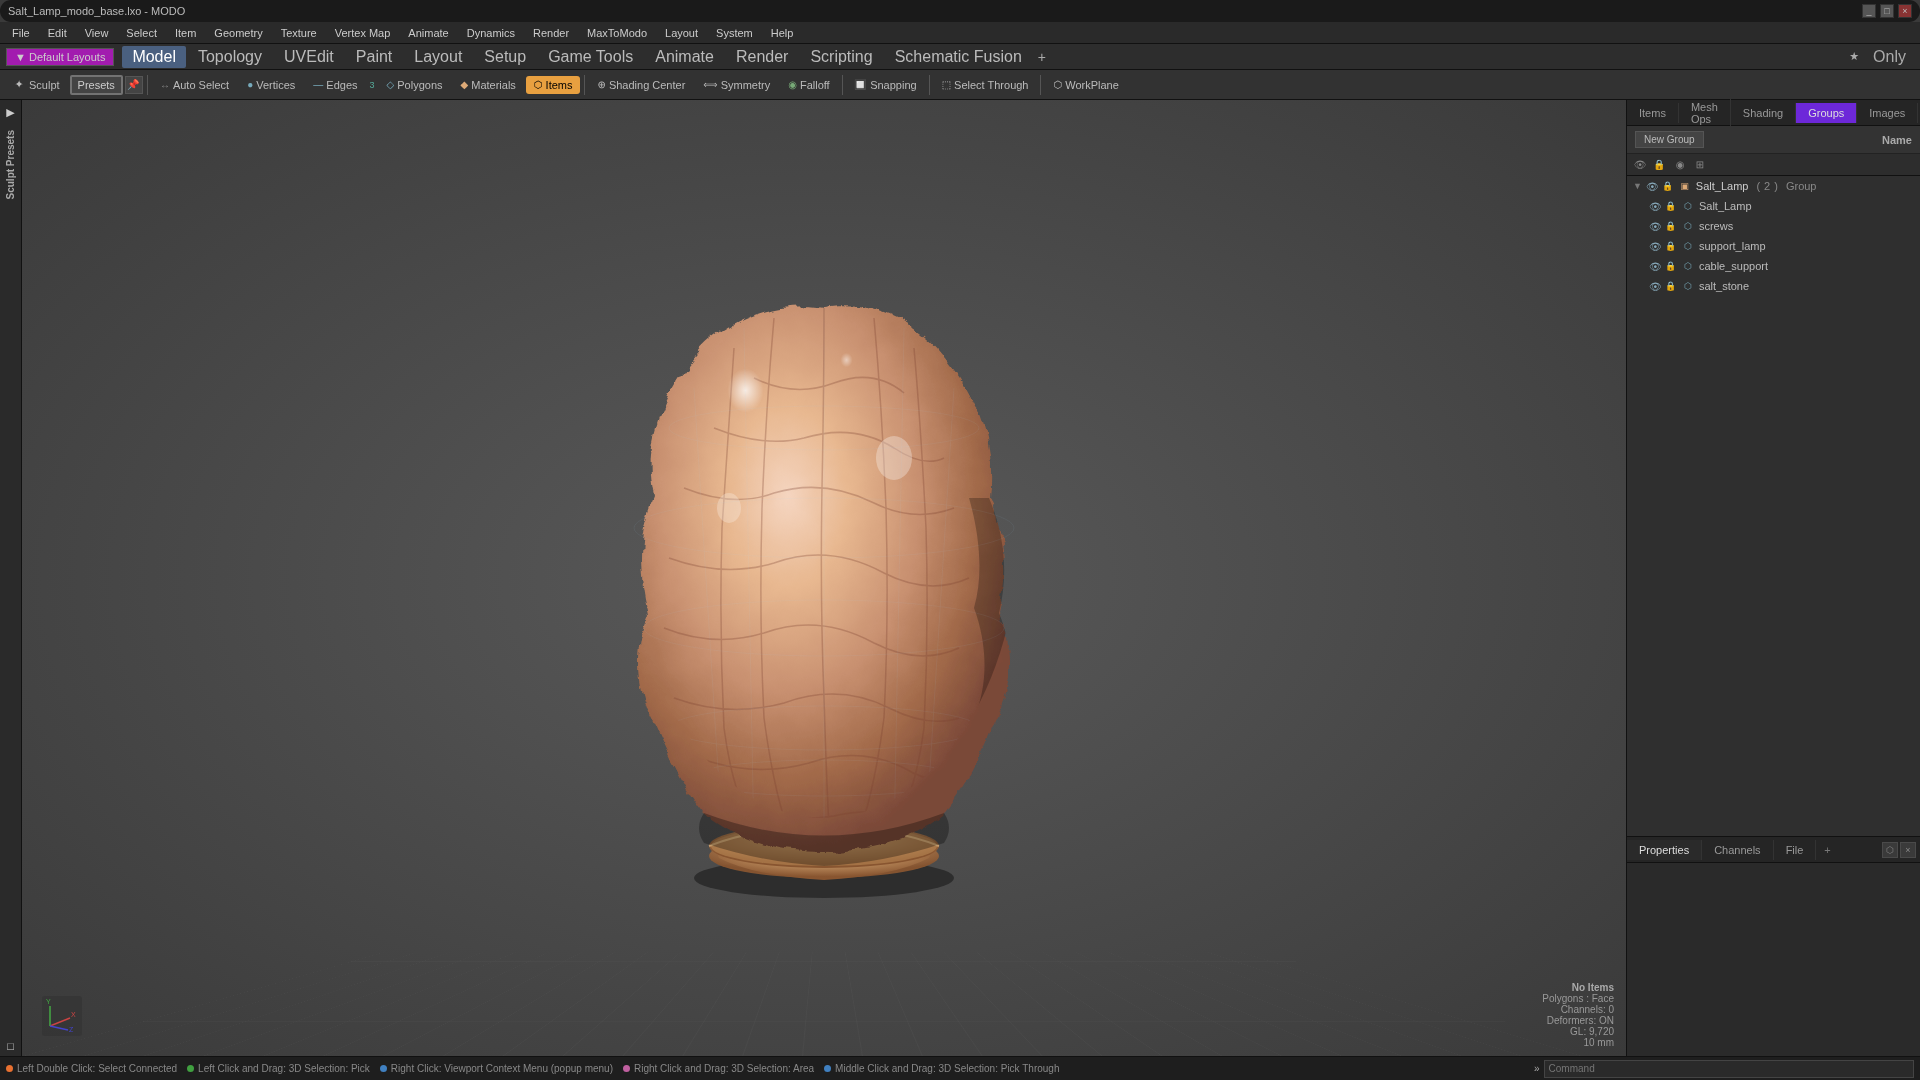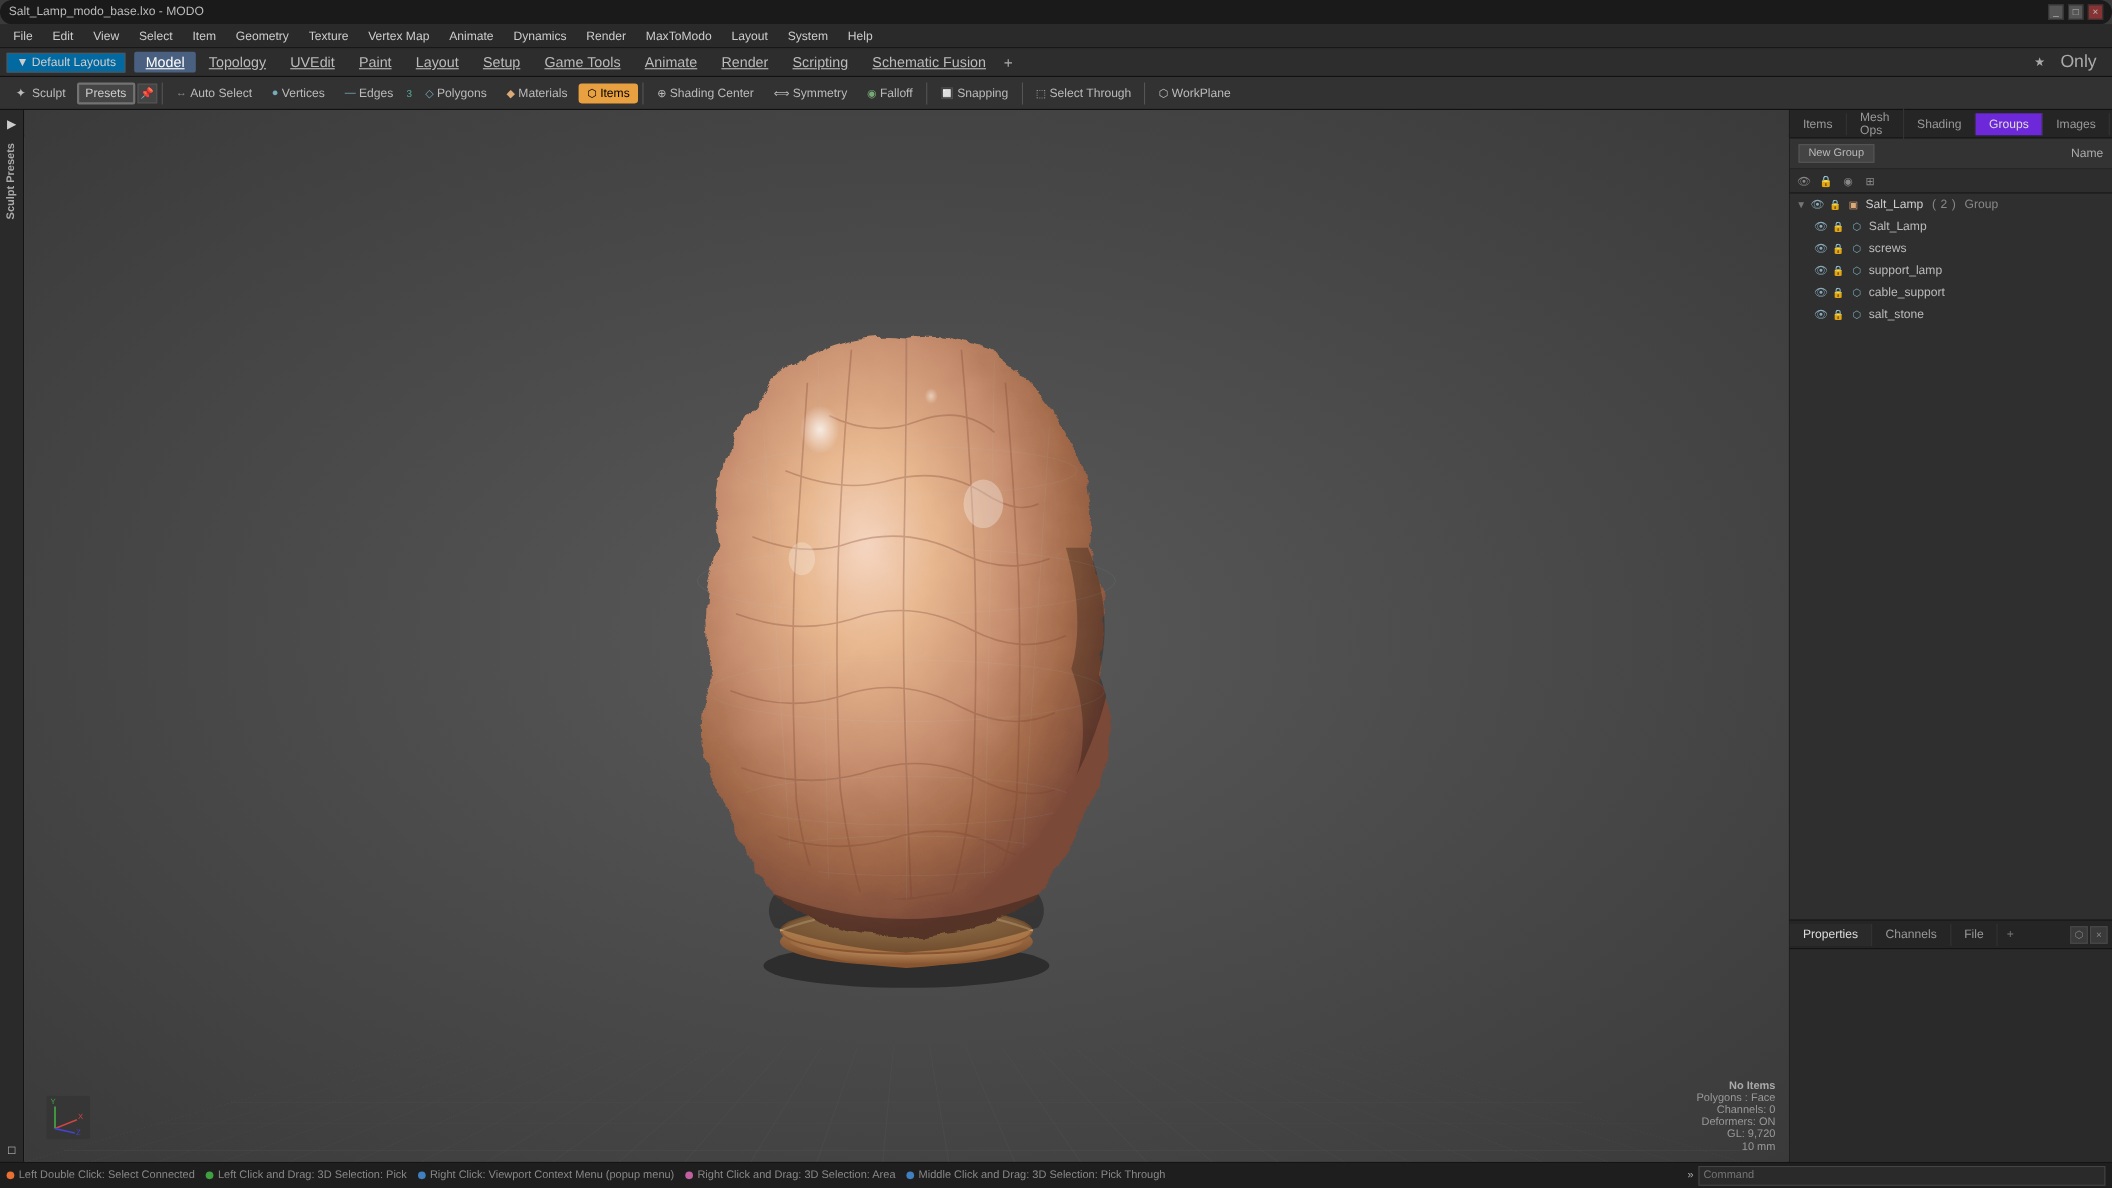--- a/index.html
+++ b/index.html
@@ -63,32 +63,31 @@
       display: flex;
       align-items: center;
       padding: 0 6px;
       border-bottom: 1px solid #111;
       gap: 2px;
     }
     #layout-toolbar .layout-btn {
       padding: 2px 10px;
       color: #bbb;
       cursor: pointer;
-      font-size: 13px;
+      font-size: 16px;
       border-radius: 2px;
       border: none;
       background: transparent;
-      text-decoration: underline;
     }
     #layout-toolbar .layout-btn.highlight {
       background: #4a6080;
       color: #fff;
     }
     #layout-toolbar .default-layout {
-      background: #0369a1;
+      background: #a21caf;
       border: 1px solid #555;
       padding: 2px 8px;
       color: #ccc;
       font-size: 11px;
       cursor: pointer;
       margin-right: 6px;
     }
     #layout-toolbar .spacer { flex: 1; }
     #layout-toolbar .only-btn {
       padding: 2px 8px;
@@ -311,21 +310,21 @@
       background: #444;
       border: 1px solid #555;
       color: #bbb;
       font-size: 10px;
       padding: 2px 8px;
       cursor: pointer;
     }
     #items-list-header .name-col {
       font-size: 11px;
       color: #aaa;
-      font-weight: normal;
+      font-weight: bold;
     }
 
     
     #items-icons-bar {
       height: 22px;
       background: #2d2d2d;
       display: flex;
       align-items: center;
       padding: 0 4px;
       gap: 2px;

